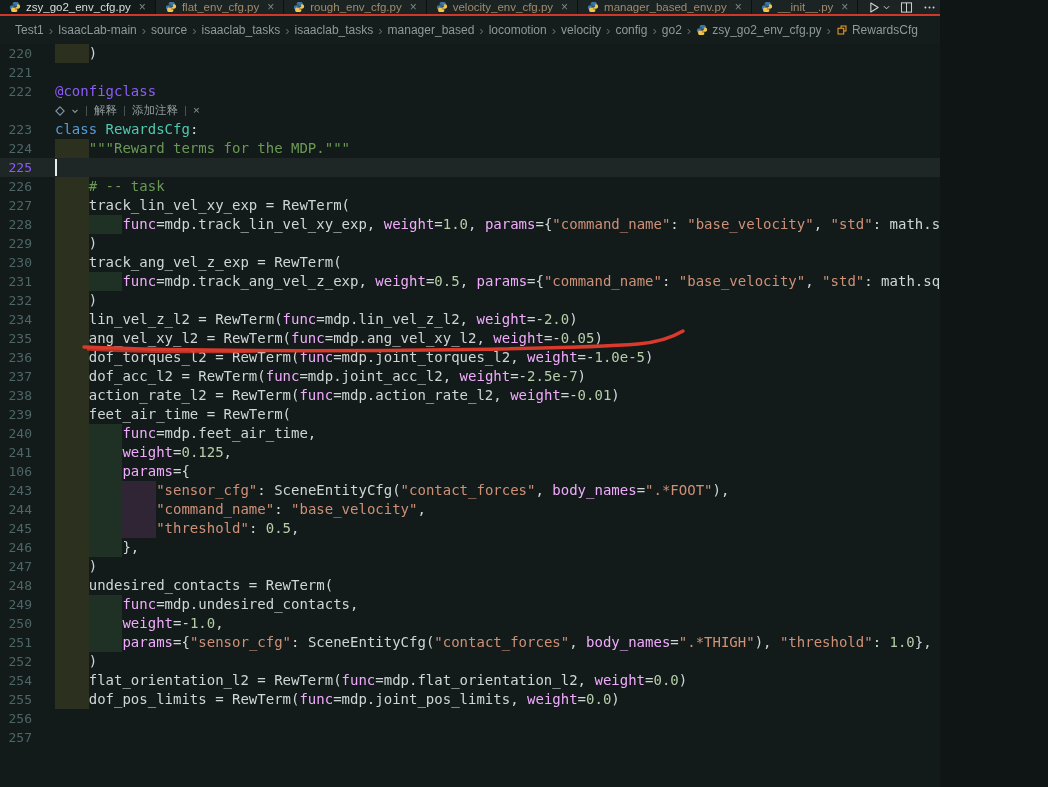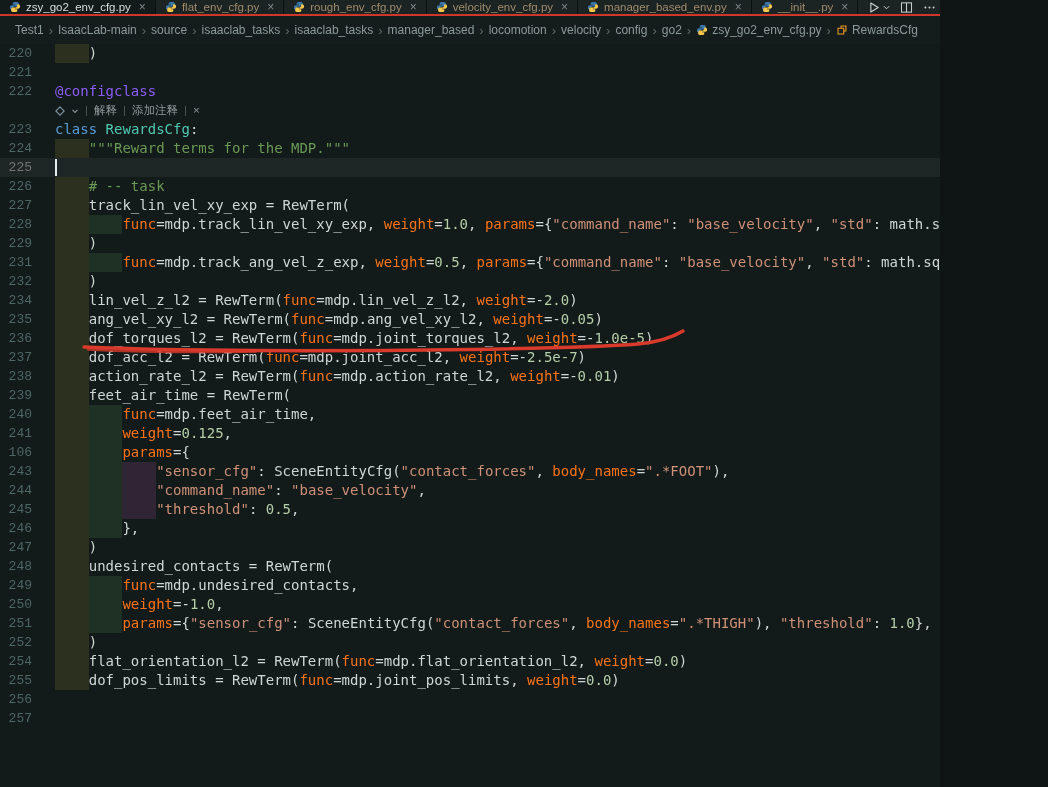--- a/index.html
+++ b/index.html
@@ -23,38 +23,38 @@
   .breadcrumb { height:28px; background:#151c1c; display:flex; align-items:center; gap:3px; padding-left:15px;
                 font-family:"Liberation Sans",sans-serif; font-size:12px; color:#8d9a9a; white-space:nowrap; }
   .bc-sep { color:#5d6868; font-size:13px; margin:0 2px; }
   .bc-item { display:flex; align-items:center; gap:4px;text-align:center; }
   .bc-icon svg { display:block; }
 
   
   .editor { position:absolute; top:44px; left:0; right:0; bottom:0; font-size:14px; }
   .row { display:flex; height:19px; line-height:19px; white-space:pre; }
   .row.cur { background:rgba(255,255,255,0.055); }
-  .ln { flex:0 0 55px; text-align:right; padding-right:23px; font-size:13px; color:#4d6666;font-family:Liberation Mono, monospace; }
-  .row.cur .ln { color:#737373; }
+  .ln { flex:0 0 55px; text-align:right; padding-right:23px; font-size:13px; color:#4d6666; }
+  .row.cur .ln { color:#8b5cf6; }
   .code { flex:1; position:relative; }
   .iblock { position:absolute; top:0; height:100%; width:4ch; }
   .lv0 { background:rgba(255,255,64,0.10); }
   .lv1 { background:rgba(127,255,127,0.10); }
   .lv2 { background:rgba(255,127,255,0.12); }
   .txt { position:relative; }
   .cursor { position:absolute; left:0; top:1px; height:17px; width:2px; background:#e2eeee; }
 
   .tk-w    { color:#d0d6d6; }
   .tk-kw   { color:#569cd6; }
   .tk-deco { color:#8b5cf6; }
   .tk-typ  { color:#4ec9b0; }
   .tk-s    { color:#ce9178; }
   .tk-n    { color:#b5cea8; }
   .tk-c    { color:#6a9955; }
-  .tk-p    { color:#f97316;text-align:right; }
+  .tk-p    { color:#f0abfc;text-align:right; }
 
   
   .code.lens { display:flex; align-items:center; gap:6px; font-family:"Liberation Sans",sans-serif;
                font-size:11.5px; color:#8f9a9a; white-space:normal; }
   .lens-sep { color:#4d5858; }
   .lens-ic svg { display:block; }
 
   .anno { position:absolute; left:0; top:0; pointer-events:none; }
 </style>
 </head>
@@ -214,20 +214,21 @@
           <span class="lens-sep">|</span>
           <span class="lens-btn">×</span>
         </div></div>
       <div class="row"><div class="ln">223</div><div class="code"><span class="txt"><span class="tk-kw">class</span><span class="tk-w"> </span><span class="tk-typ">RewardsCfg</span><span class="tk-w">:</span></span></div></div>
       <div class="row"><div class="ln">224</div><div class="code"><span class="iblock lv0" style="left: 0ch;"></span><span class="txt"><span class="tk-c">    """Reward terms for the MDP."""</span></span></div></div>
       <div class="row cur"><div class="ln">225</div><div class="code"><span class="txt"></span><span class="cursor"></span></div></div>
       <div class="row"><div class="ln">226</div><div class="code"><span class="iblock lv0" style="left: 0ch;"></span><span class="txt"><span class="tk-c">    # -- task</span></span></div></div>
       <div class="row"><div class="ln">227</div><div class="code"><span class="iblock lv0" style="left: 0ch;"></span><span class="txt"><span class="tk-w">    track_lin_vel_xy_exp = RewTerm(</span></span></div></div>
       <div class="row"><div class="ln">228</div><div class="code"><span class="iblock lv0" style="left: 0ch;"></span><span class="iblock lv1" style="left: 4ch;"></span><span class="txt"><span class="tk-w">        </span><span class="tk-p">func</span><span class="tk-w">=mdp.track_lin_vel_xy_exp, </span><span class="tk-p">weight</span><span class="tk-w">=</span><span class="tk-n">1.0</span><span class="tk-w">, </span><span class="tk-p">params</span><span class="tk-w">={</span><span class="tk-s">"command_name"</span><span class="tk-w">: </span><span class="tk-s">"base_velocity"</span><span class="tk-w">, </span><span class="tk-s">"std"</span><span class="tk-w">: math.sqrt(</span><span class="tk-n">0.25</span><span class="tk-w">)}</span></span></div></div>
       <div class="row"><div class="ln">229</div><div class="code"><span class="iblock lv0" style="left: 0ch;"></span><span class="txt"><span class="tk-w">    )</span></span></div></div>
+      <div class="row"><div class="ln">230</div><div class="code"><span class="iblock lv0" style="left: 0ch;"></span><span class="txt"><span class="tk-w">    track_ang_vel_z_exp = RewTerm(</span></span></div></div>
       <div class="row"><div class="ln">231</div><div class="code"><span class="iblock lv0" style="left: 0ch;"></span><span class="iblock lv1" style="left: 4ch;"></span><span class="txt"><span class="tk-w">        </span><span class="tk-p">func</span><span class="tk-w">=mdp.track_ang_vel_z_exp, </span><span class="tk-p">weight</span><span class="tk-w">=</span><span class="tk-n">0.5</span><span class="tk-w">, </span><span class="tk-p">params</span><span class="tk-w">={</span><span class="tk-s">"command_name"</span><span class="tk-w">: </span><span class="tk-s">"base_velocity"</span><span class="tk-w">, </span><span class="tk-s">"std"</span><span class="tk-w">: math.sqrt(</span><span class="tk-n">0.25</span><span class="tk-w">)}</span></span></div></div>
       <div class="row"><div class="ln">232</div><div class="code"><span class="iblock lv0" style="left: 0ch;"></span><span class="txt"><span class="tk-w">    )</span></span></div></div>
       <div class="row"><div class="ln">234</div><div class="code"><span class="iblock lv0" style="left: 0ch;"></span><span class="txt"><span class="tk-w">    lin_vel_z_l2 = RewTerm(</span><span class="tk-p">func</span><span class="tk-w">=mdp.lin_vel_z_l2, </span><span class="tk-p">weight</span><span class="tk-w">=-</span><span class="tk-n">2.0</span><span class="tk-w">)</span></span></div></div>
       <div class="row"><div class="ln">235</div><div class="code"><span class="iblock lv0" style="left: 0ch;"></span><span class="txt"><span class="tk-w">    ang_vel_xy_l2 = RewTerm(</span><span class="tk-p">func</span><span class="tk-w">=mdp.ang_vel_xy_l2, </span><span class="tk-p">weight</span><span class="tk-w">=-</span><span class="tk-n">0.05</span><span class="tk-w">)</span></span></div></div>
       <div class="row"><div class="ln">236</div><div class="code"><span class="iblock lv0" style="left: 0ch;"></span><span class="txt"><span class="tk-w">    dof_torques_l2 = RewTerm(</span><span class="tk-p">func</span><span class="tk-w">=mdp.joint_torques_l2, </span><span class="tk-p">weight</span><span class="tk-w">=-</span><span class="tk-n">1.0e-5</span><span class="tk-w">)</span></span></div></div>
       <div class="row"><div class="ln">237</div><div class="code"><span class="iblock lv0" style="left: 0ch;"></span><span class="txt"><span class="tk-w">    dof_acc_l2 = RewTerm(</span><span class="tk-p">func</span><span class="tk-w">=mdp.joint_acc_l2, </span><span class="tk-p">weight</span><span class="tk-w">=-</span><span class="tk-n">2.5e-7</span><span class="tk-w">)</span></span></div></div>
       <div class="row"><div class="ln">238</div><div class="code"><span class="iblock lv0" style="left: 0ch;"></span><span class="txt"><span class="tk-w">    action_rate_l2 = RewTerm(</span><span class="tk-p">func</span><span class="tk-w">=mdp.action_rate_l2, </span><span class="tk-p">weight</span><span class="tk-w">=-</span><span class="tk-n">0.01</span><span class="tk-w">)</span></span></div></div>
       <div class="row"><div class="ln">239</div><div class="code"><span class="iblock lv0" style="left: 0ch;"></span><span class="txt"><span class="tk-w">    feet_air_time = RewTerm(</span></span></div></div>
       <div class="row"><div class="ln">240</div><div class="code"><span class="iblock lv0" style="left: 0ch;"></span><span class="iblock lv1" style="left: 4ch;"></span><span class="txt"><span class="tk-w">        </span><span class="tk-p">func</span><span class="tk-w">=mdp.feet_air_time,</span></span></div></div>
       <div class="row"><div class="ln">241</div><div class="code"><span class="iblock lv0" style="left: 0ch;"></span><span class="iblock lv1" style="left: 4ch;"></span><span class="txt"><span class="tk-w">        </span><span class="tk-p">weight</span><span class="tk-w">=</span><span class="tk-n">0.125</span><span class="tk-w">,</span></span></div></div>

